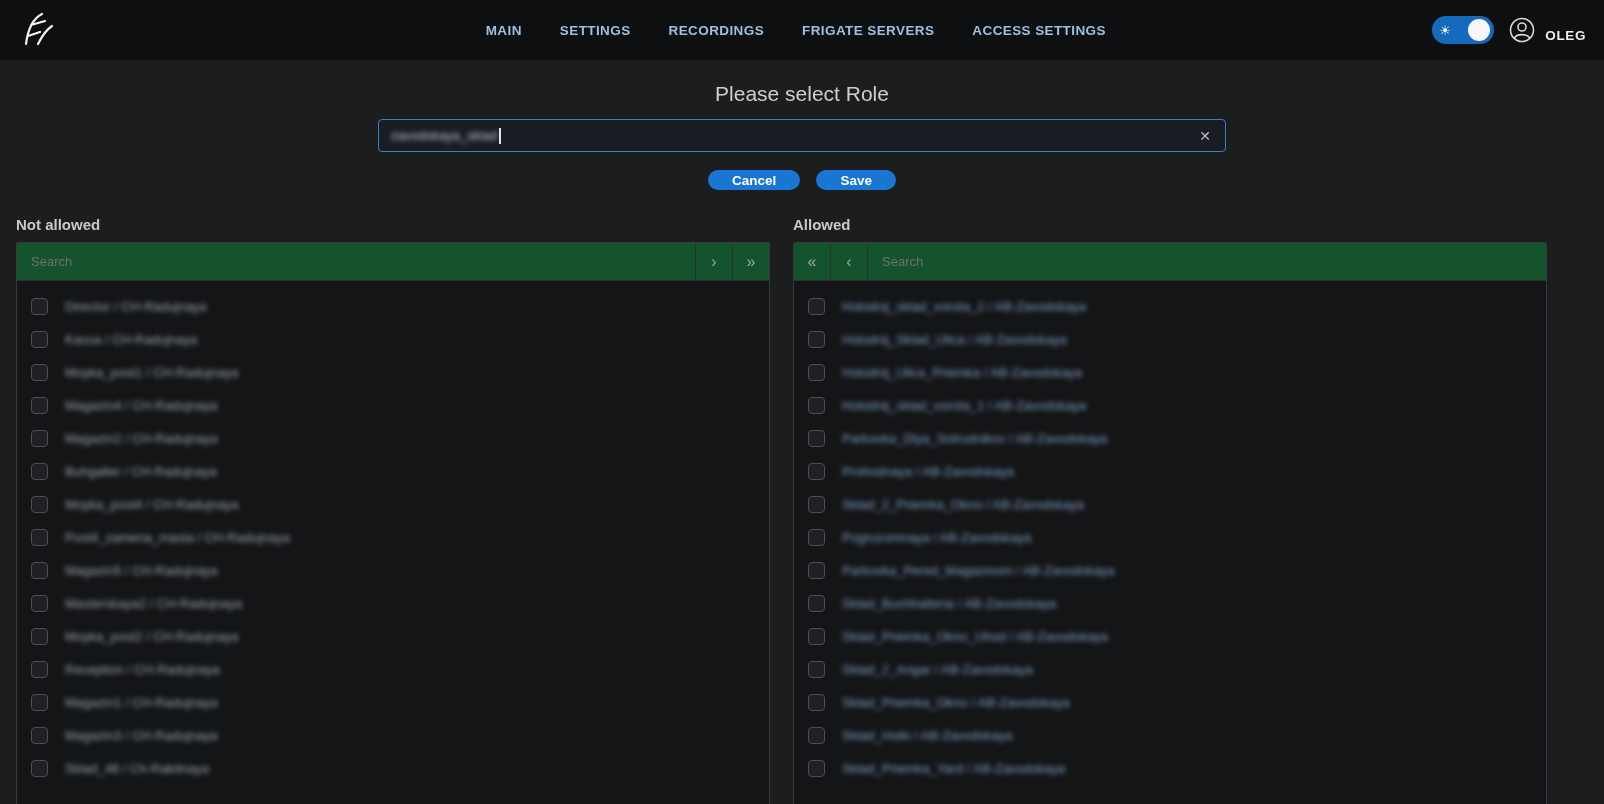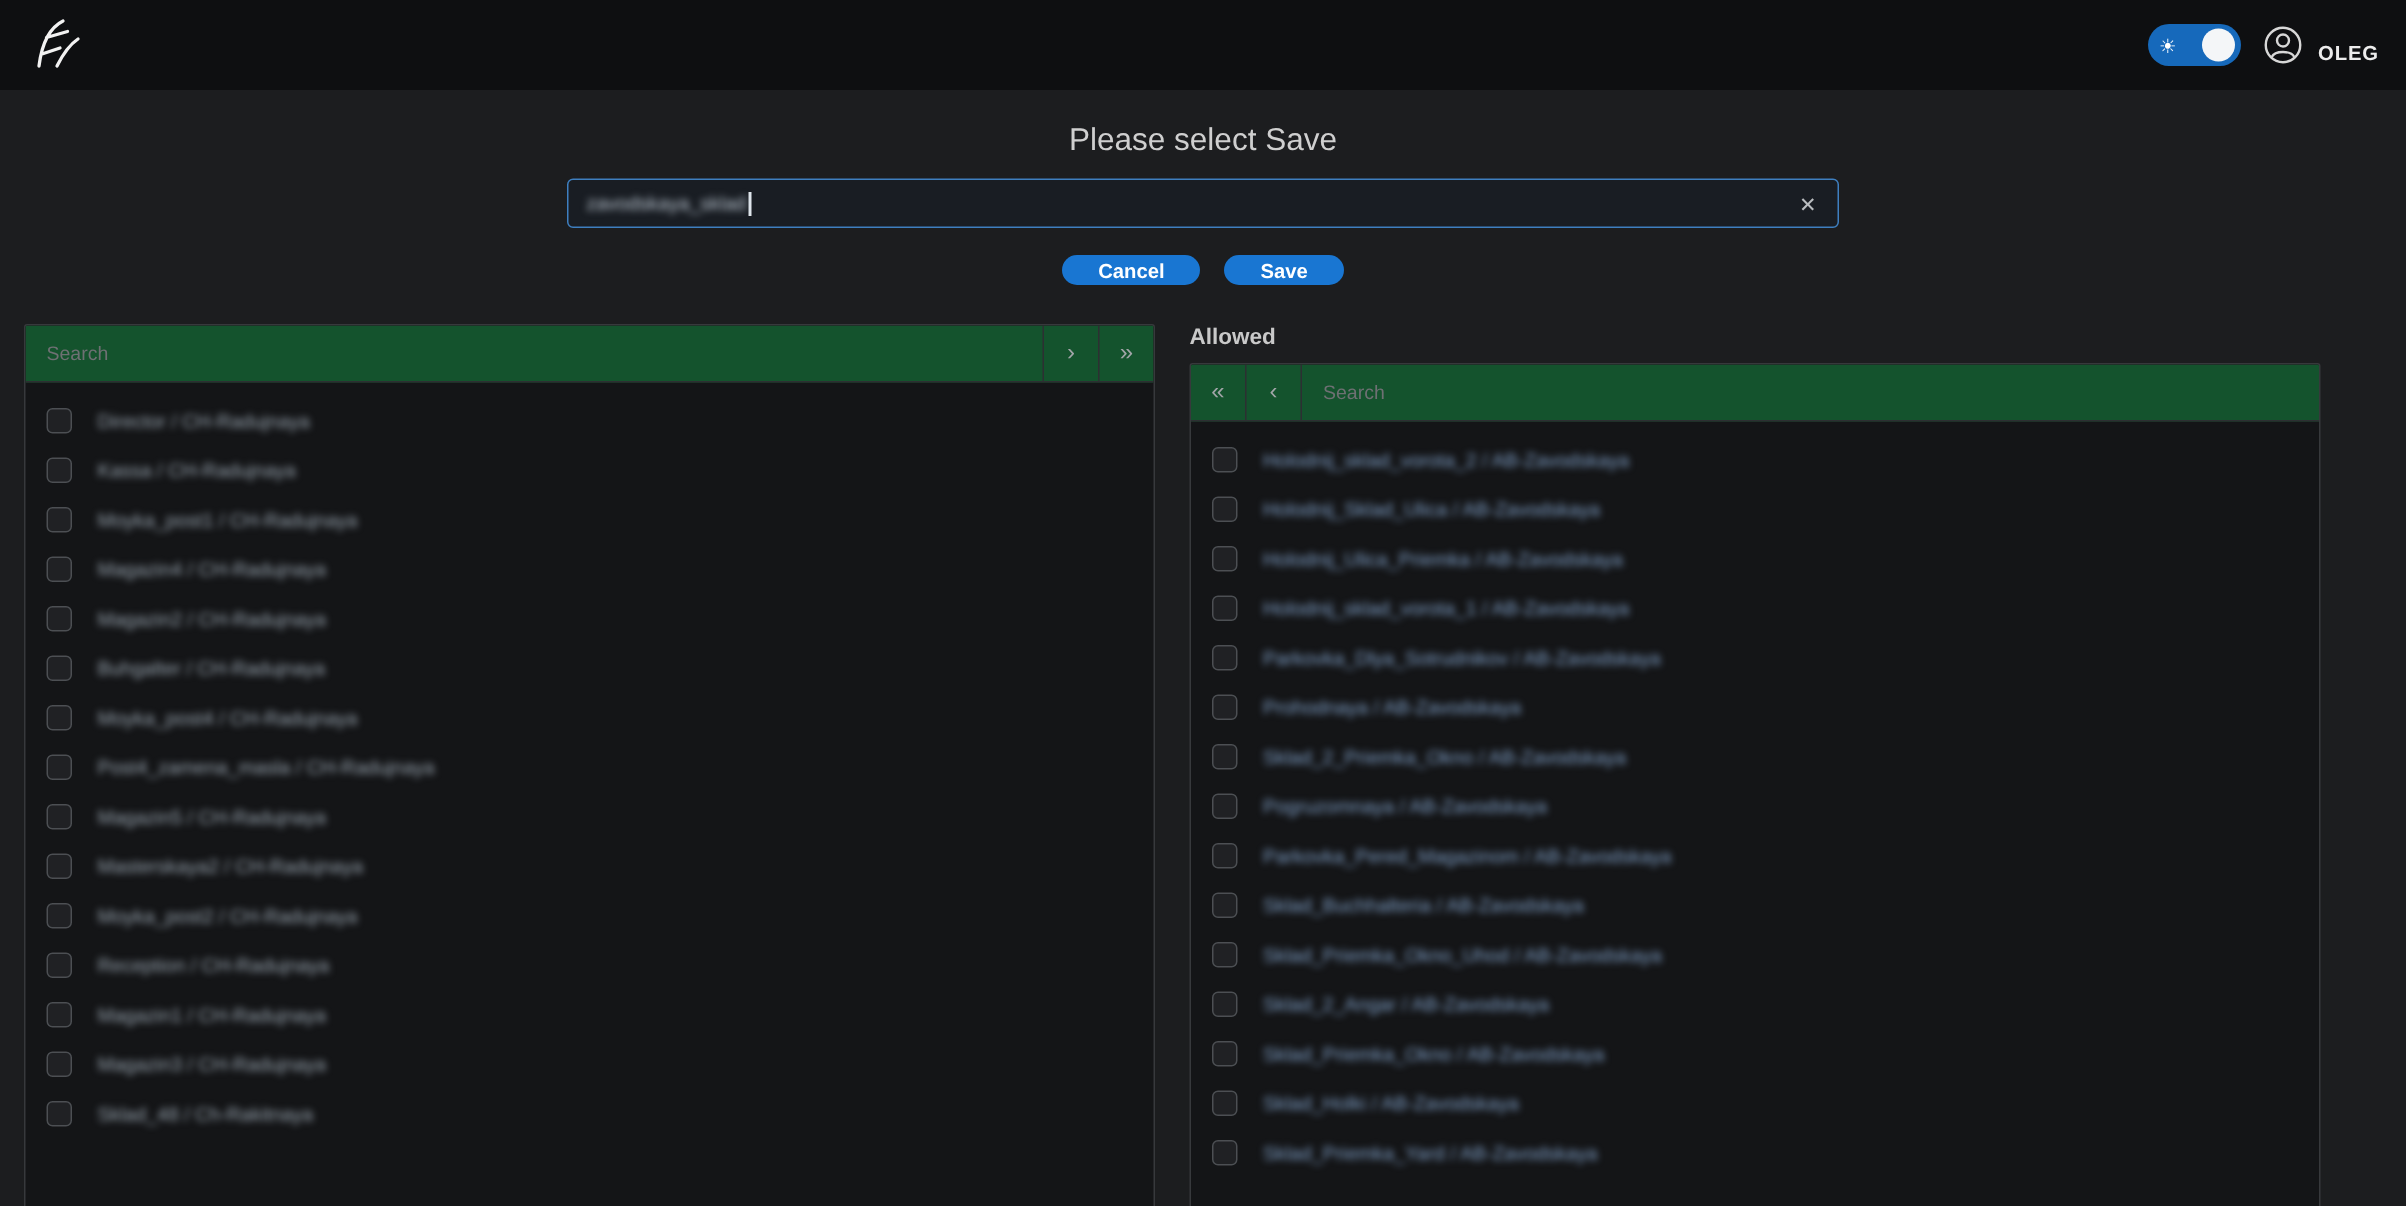--- a/index.html
+++ b/index.html
@@ -197,53 +197,66 @@
 </head>
 <body>
 
 <div class="navbar">
   <div class="logo">
     <svg width="40" height="40" viewBox="0 0 40 40">
       <path d="M8 34 C10 18 16 8 24 4 M10 26 L22 22 M13 15 L27 11 M20 34 C24 26 28 20 34 16" stroke="#f2f2f2" stroke-width="2.2" fill="none" stroke-linecap="round"></path>
     </svg>
   </div>
 
+  <div class="nav-center">
+
+      <a class="nav-link">MAIN</a>
+
+      <a class="nav-link">SETTINGS</a>
+
+      <a class="nav-link">RECORDINGS</a>
+
+      <a class="nav-link">FRIGATE SERVERS</a>
+
+      <a class="nav-link">ACCESS SETTINGS</a>
+    </div>
 
   <div class="nav-right">
     <div class="theme-toggle">
       <span class="sun">☀</span>
       <span class="knob"></span>
     </div>
     <div class="user-menu">
       <svg width="26" height="26" viewBox="0 0 26 26">
         <circle cx="13" cy="13" r="11.5" fill="none" stroke="#d7d7d7" stroke-width="1.6"></circle>
         <circle cx="13" cy="10" r="4" fill="none" stroke="#d7d7d7" stroke-width="1.6"></circle>
         <path d="M5.5 21 C7.5 16.5 18.5 16.5 20.5 21" fill="none" stroke="#d7d7d7" stroke-width="1.6"></path>
       </svg>
       <span class="user-name">OLEG</span>
     </div>
   </div>
 </div>
 
-<div class="page-title">Please select Save</div>
+<div class="page-title">Please select Role</div>
 
 <div class="role-input-wrap">
   <span class="role-input-value">zavodskaya_sklad</span>
   <span class="caret"></span>
   <span class="clear-x">✕</span>
 </div>
 
 <div class="action-row">
   <button class="btn">Cancel</button>
   <button class="btn">Save</button>
 </div>
 
 <div class="panels">
 
   <div class="panel-col">
+    <div class="panel-title">Not allowed</div>
     <div class="panel">
       <div class="panel-header">
         <input class="panel-search" placeholder="Search" style="">
         <div class="hbtn bl">›</div>
         <div class="hbtn bl">»</div>
       </div>
       <div class="cam-list left-list">
 
           <div class="cam-row">
             <span class="checkbox"></span>

